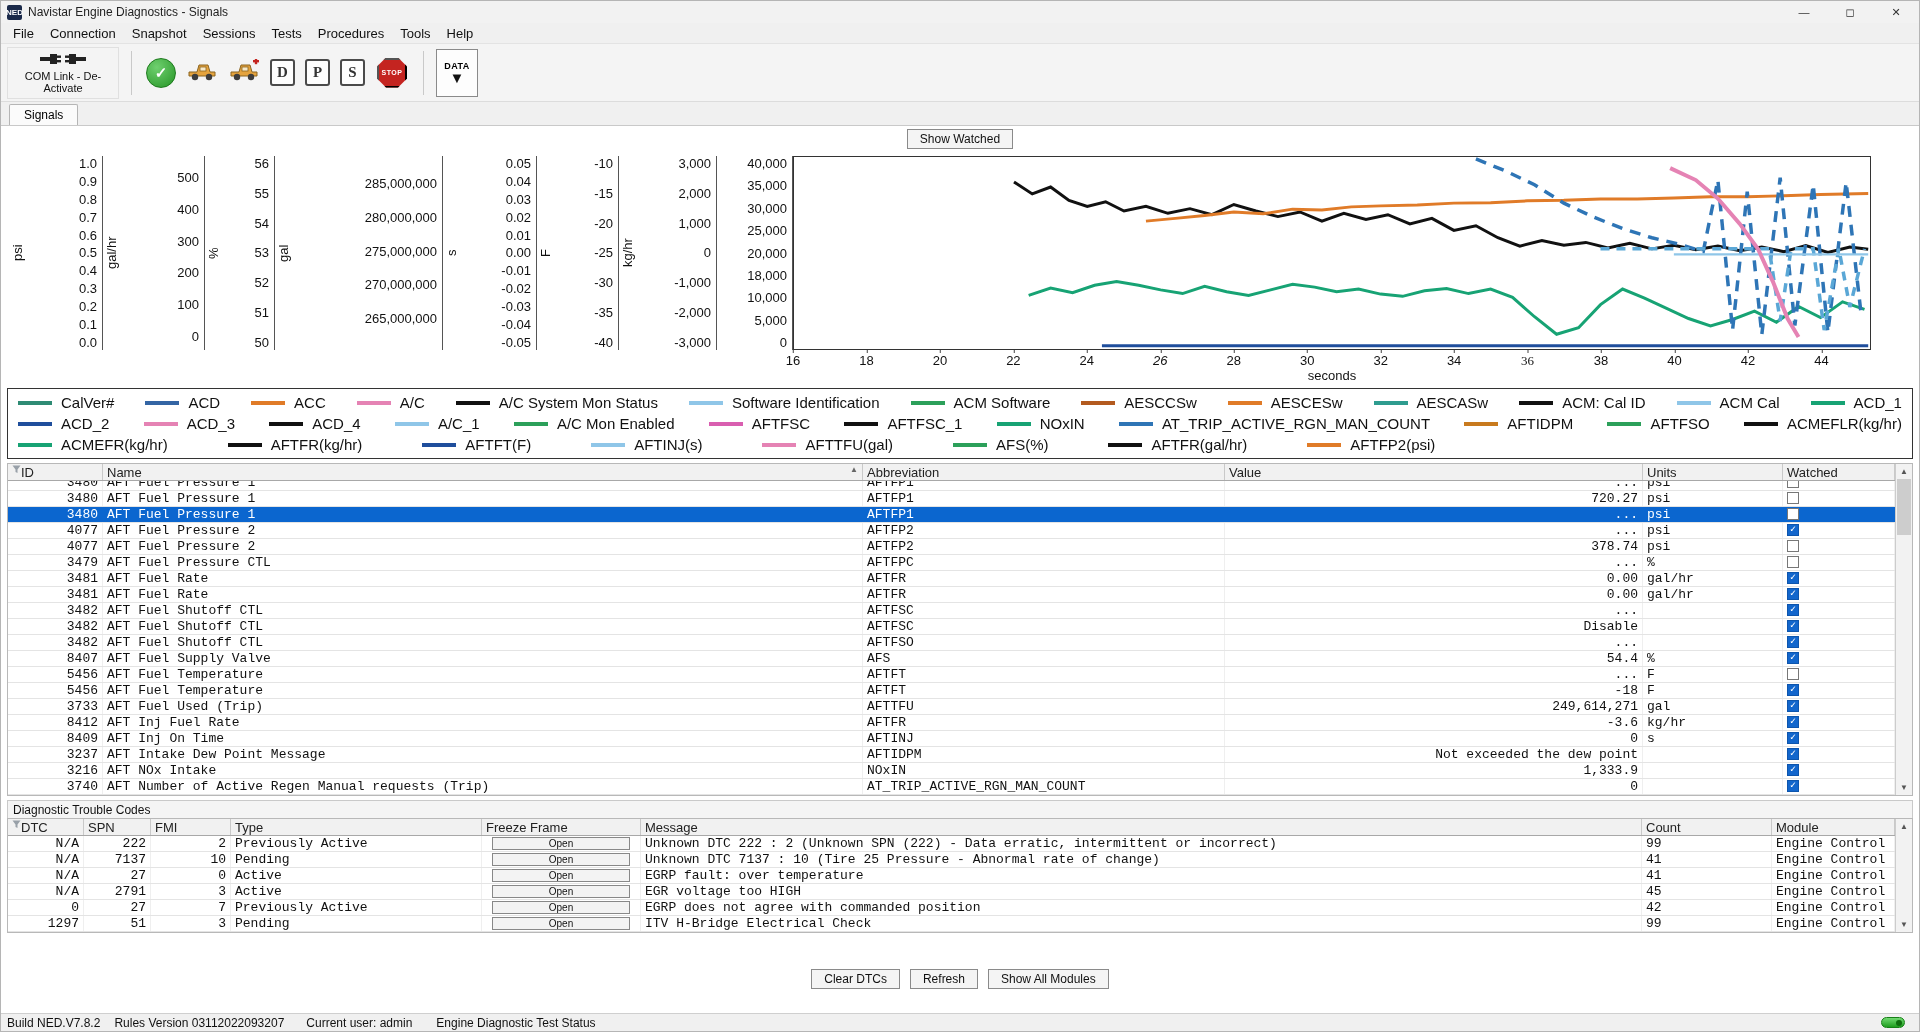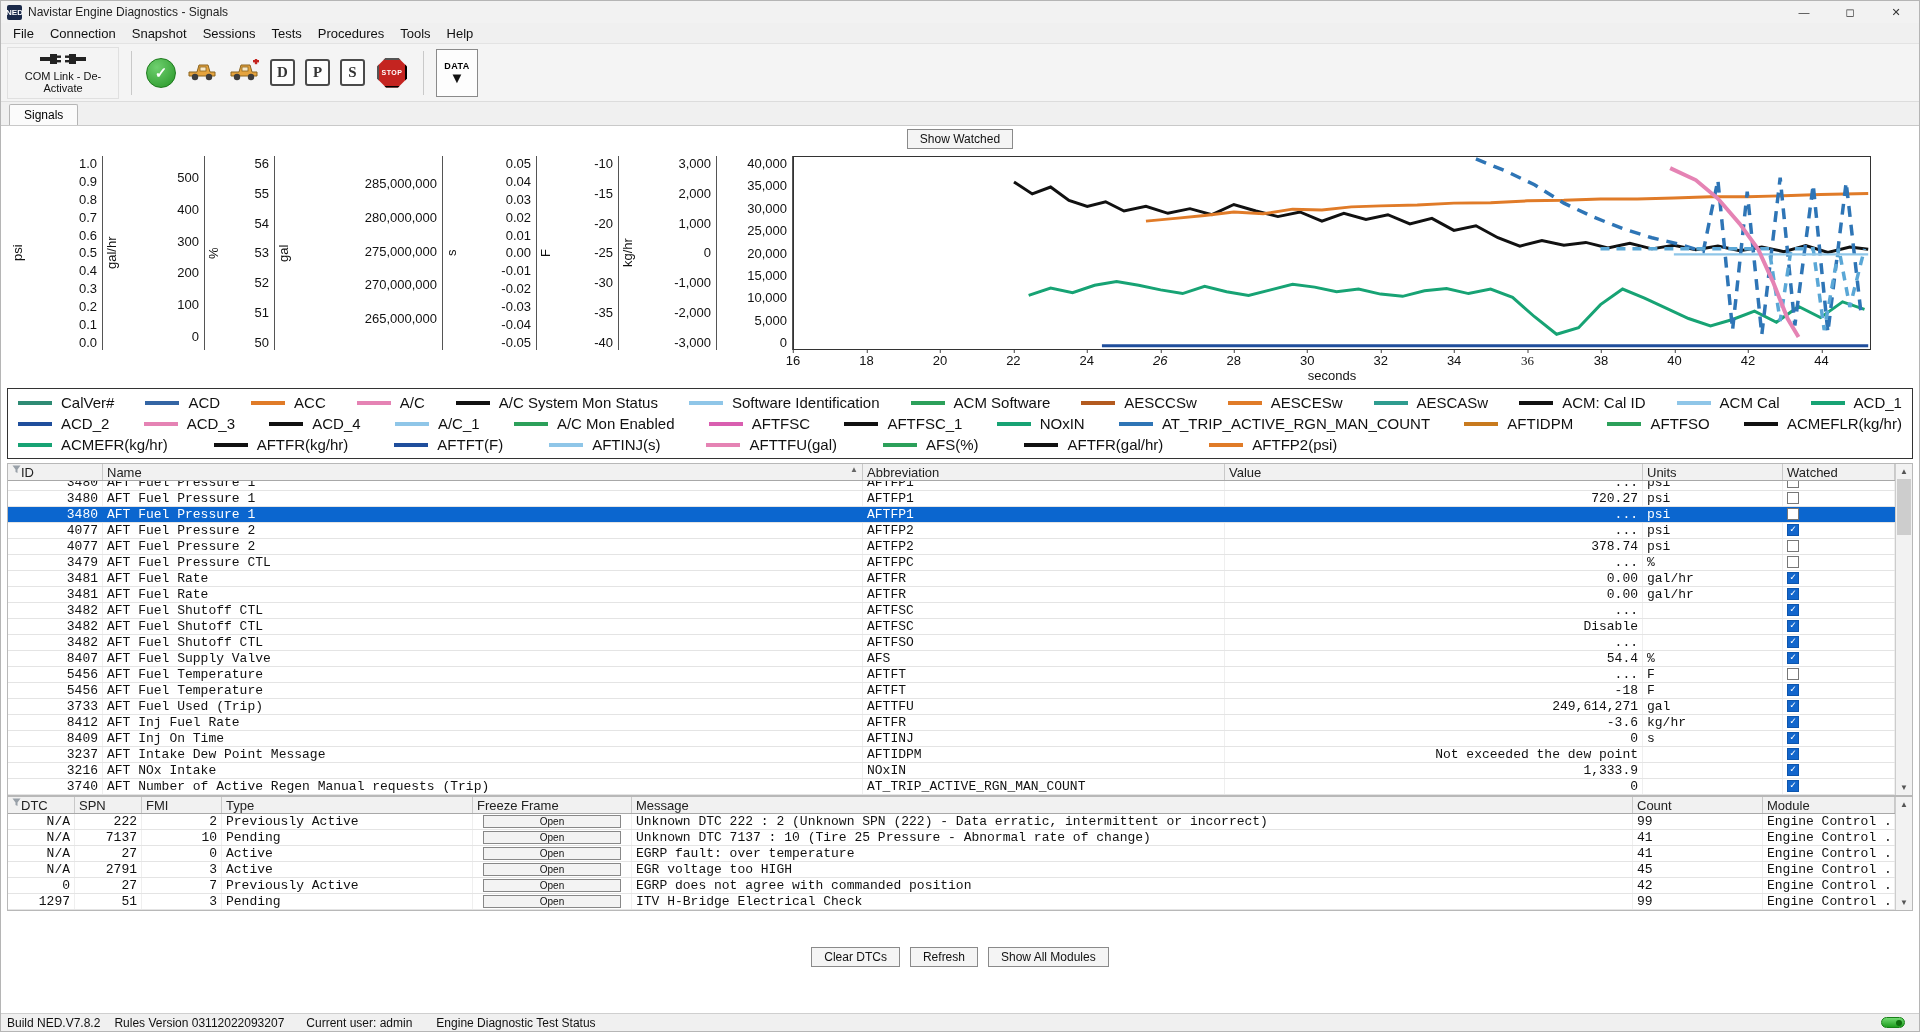--- a/index.html
+++ b/index.html
@@ -55,21 +55,21 @@
   .plot{position:relative;width:1078px;height:194px;border:1px solid #333;background:#fff}
   .plot svg{position:absolute;inset:0;width:100%;height:100%}
   .x-axis{position:relative;height:18px;width:1078px}
   .x-tick{position:absolute;transform:translateX(-50%);top:3px;font-size:13px;color:#111}
   .x-tick::before{content:"";position:absolute;left:50%;top:-3px;width:1px;height:3px;background:#444}
   .x-label{width:1078px;text-align:center;font-size:13px;height:16px;color:#111}
 
   
   .legend{margin:4px 6px 2px;border:1px solid #333;padding:3px 10px;background:#fff}
   .legend-row{display:flex;justify-content:space-between;align-items:center;height:21px}
-  .legend-row.last{justify-content:flex-start;gap:46px}
+  .legend-row.last{justify-content:flex-start;gap:60px}
   .legend-item{display:flex;align-items:center;gap:9px;font-size:15px;color:#111;white-space:nowrap}
   .legend-swatch{width:34px;height:4px;display:inline-block;flex:none}
 
   
   .grid{margin:2px 6px 0;display:flex;border:1px solid #b8b8b8;background:#fff}
   .grid-main{flex:1;overflow:hidden}
   .t-head{display:flex;height:17px;background:#f1f1f1;border-bottom:1px solid #a8a8a8;font-size:13px;color:#222}
   .h-cell{padding:1px 4px;display:flex;border-right:1px solid #c9c9c9;overflow:hidden;white-space:nowrap;flex:none}
   .h-cell .sort{font-size:8px;color:#666;margin-left:auto}
   .t-row{display:flex;height:16px;font-family:"Liberation Mono",monospace;font-size:13px;border-bottom:1px solid #e4e4e4;color:#111;background:#fff}
@@ -82,21 +82,21 @@
   .signals-body .t-row:first-child{margin-top:-6px}
   .checkbox{width:12px;height:12px;border:1px solid #777;background:#fff;font-size:10px;line-height:10px;text-align:center;color:#fff;margin-top:1px}
   .checkbox.checked{background:#1266cc;border-color:#0d55ad}
   .vscroll{width:17px;background:#f2f2f2;border-left:1px solid #ccc;display:flex;flex-direction:column;font-size:8px;color:#555;align-items:center;flex:none}
   .vs-arrow{height:15px;width:100%;display:flex;align-items:center;justify-content:center}
   .vs-track{flex:1;width:100%;position:relative}
   .vs-thumb{position:absolute;top:0;left:1px;right:1px;height:56px;background:#cdcdcd}
 
   
   .dtc-titlebar{margin:4px 6px 0;height:18px;background:#f4f4f4;border:1px solid #c9c9c9;border-bottom:none;font-size:12px;display:flex;align-items:center;padding:0 5px;color:#111}
-  .d-dtc{width:67px}.d-spn{width:67px}.d-fmi{width:80px}.d-type{width:251px}.d-freeze{width:159px}.d-msg{width:1001px}.d-count{width:130px}.d-module{flex:1;width:auto}
+  .d-dtc{width:76px}.d-spn{width:67px}.d-fmi{width:80px}.d-type{width:251px}.d-freeze{width:159px}.d-msg{width:1001px}.d-count{width:130px}.d-module{flex:1;width:auto}
   .open-btn{width:90%;height:13px;margin:1px auto;display:block;border:1px solid #888;background:#f3f3f3;font-size:10px;line-height:9px;padding:0;font-family:"Liberation Sans",sans-serif;color:#111}
   .freeze-cell{padding:0 2px}
 
   .bottom-buttons{display:flex;justify-content:center;gap:10px;margin-top:36px}
 
   
   .statusbar{margin-top:auto;height:18px;border-top:1px solid #cfcfcf;background:#f0f0f0;display:flex;align-items:center;font-size:12px;color:#111;position:relative}
   .sb-build{margin-left:6px}.sb-rules{margin-left:14px}.sb-user{margin-left:22px}.sb-status{margin-left:24px}
   .status-led{position:absolute;right:14px;width:24px;height:11px;border-radius:6px;background:linear-gradient(#72da72,#1f9e1f);border:1px solid #178017}
   .status-led::after{content:"";position:absolute;right:2px;top:2px;width:6px;height:6px;border-radius:50%;background:#0e6e0e}
@@ -285,21 +285,21 @@
               <div class="tick">-3,000</div>
             </div>
           </div>
           <div class="axis-strip axis-7">
             <div class="axis-ticks">
               <div class="tick">40,000</div>
               <div class="tick">35,000</div>
               <div class="tick">30,000</div>
               <div class="tick">25,000</div>
               <div class="tick">20,000</div>
-              <div class="tick">15,000</div>
+              <div class="tick">18,000</div>
               <div class="tick">10,000</div>
               <div class="tick">5,000</div>
               <div class="tick">0</div>
             </div>
           </div>
         </div>
       <div class="plot-wrap">
         <div class="plot">
           <svg id="plot-svg" viewBox="0 0 1078 194" preserveAspectRatio="none">
               <polyline points="220.4,25.2 238.7,37.3 257.1,30.3 275.5,43.8 293.8,49.9 312.2,45.2 330.6,54.6 352.6,49.9 374.6,56.9 396.7,52.2 418.7,58.3 440.7,48.0 462.8,54.6 484.8,60.2 506.9,55.5 528.9,64.8 550.9,56.9 573.0,63.0 595.0,58.3 617.0,67.6 639.1,62.0 661.1,74.1 683.2,69.5 705.2,81.6 727.2,90.0 749.3,84.4 771.3,89.1 793.3,86.3 815.4,91.9 837.4,87.2 859.5,92.8 881.5,89.1 903.5,93.7 925.6,90.0 947.6,94.7 969.6,90.9 991.7,95.6 1013.7,89.5 1035.8,96.5 1057.8,90.9 1076.2,93.3" fill="none" stroke="#111111" stroke-width="3"></polyline>
@@ -707,20 +707,23 @@
       </div>
       <div class="vscroll">
         <div class="vs-arrow">▲</div>
         <div class="vs-track">
             <div class="vs-thumb"></div>
           </div>
         <div class="vs-arrow">▼</div>
       </div>
     </div>
 
+    <div class="dtc-titlebar">
+        <span>Diagnostic Trouble Codes</span>
+      </div>
     <div class="grid" style="margin-top:0">
       <div class="grid-main">
         <div class="t-head" id="dtc-head">
             <div class="h-cell d-dtc">
               <span class="filter-icon">
                 <svg width="9" height="9" viewBox="0 0 9 9">
                   <path d="M0.5 0.5h8L5.5 4.5v3.6l-2-1.2V4.5z" fill="#98a0a8"></path>
                 </svg>
               </span>
               <span>DTC</span>

